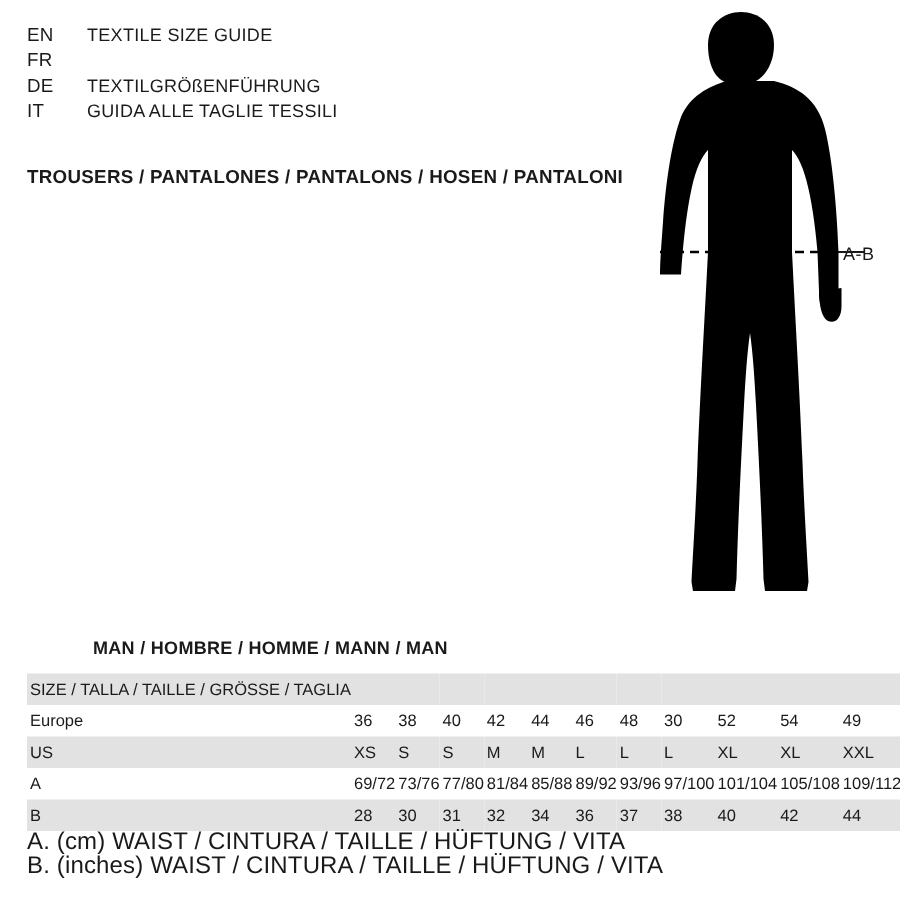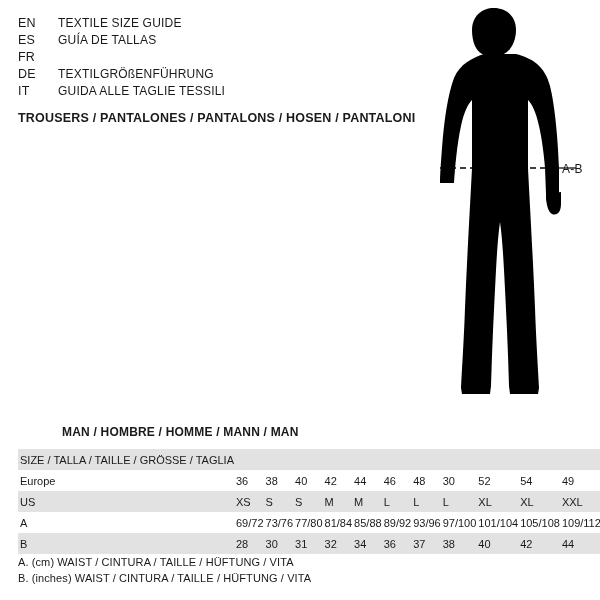--- a/index.html
+++ b/index.html
@@ -110,41 +110,37 @@
   }
   tr.header-row td {
     font-weight: normal;
   }
 
   
   .footnotes {
     position: absolute;
     left: 18px;
     top: 554px;
-    font-size: 11px;
+    font-size: 16px;
   }
   .footnotes div {
     height: 16px;
     line-height: 16px;
     letter-spacing: 0.1px;
   }
 </style>
 </head>
 <body>
 
 <div class="page">
 
   <div class="lang-block">
     <div class="lang-row">
       <span class="lang-code">EN</span>
       <span class="lang-title">TEXTILE SIZE GUIDE</span>
-    </div>
-    <div class="lang-row">
-      <span class="lang-code">ES</span>
-      <span class="lang-title">GUÍA DE TALLAS</span>
     </div>
     <div class="lang-row">
       <span class="lang-code">FR</span>
     </div>
     <div class="lang-row">
       <span class="lang-code">DE</span>
       <span class="lang-title">TEXTILGRÖßENFÜHRUNG</span>
     </div>
     <div class="lang-row">
       <span class="lang-code">IT</span>

